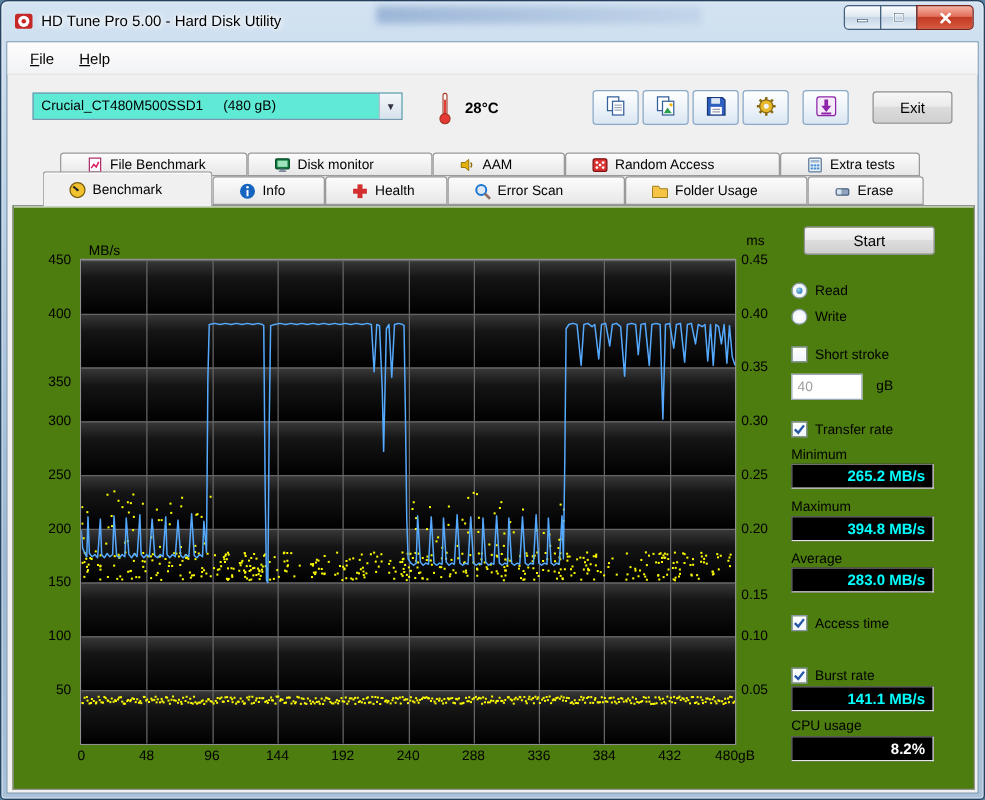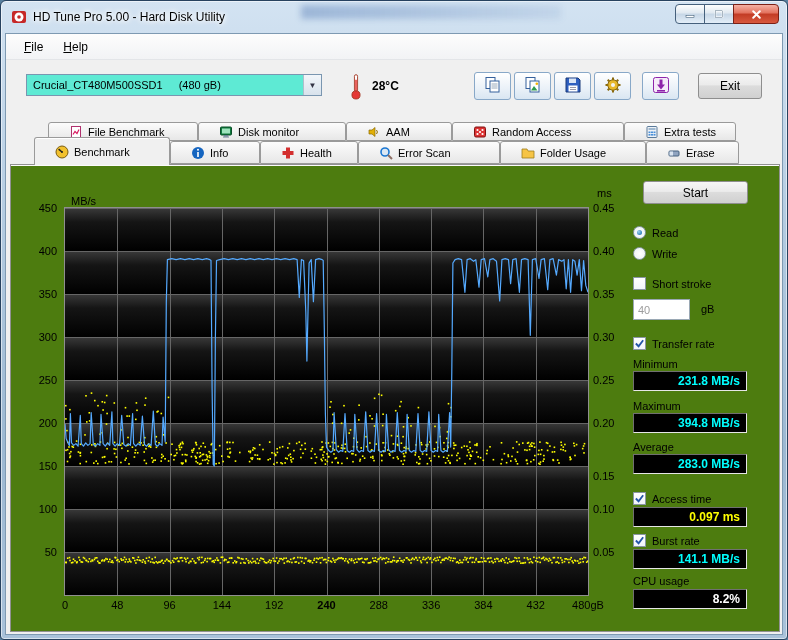--- a/index.html
+++ b/index.html
@@ -335,21 +335,21 @@
         </span>
       <span class="tlabel">Erase</span>
     </div>
 
     <div class="page">
       <span class="unit-label" id="mbps-label">MB/s</span>
       <span class="unit-label" id="ms-label">ms</span>
       <div id="yticks-left">
           <span class="tick yl" style="top: -6px;">450</span>
           <span class="tick yl" style="top: 37px;">400</span>
-          <span class="tick yl" style="top: 80px;">350</span>
+          <span class="tick yl" style="top: 92px;">350</span>
           <span class="tick yl" style="top: 123px;">300</span>
           <span class="tick yl" style="top: 166px;">250</span>
           <span class="tick yl" style="top: 209px;">200</span>
           <span class="tick yl" style="top: 252px;">150</span>
           <span class="tick yl" style="top: 295px;">100</span>
           <span class="tick yl" style="top: 338px;">50</span>
         </div>
       <div id="yticks-right">
           <span class="tick yr" style="top: -6px;">0.45</span>
           <span class="tick yr" style="top: 37px;">0.40</span>
@@ -1362,21 +1362,21 @@
             </g>
             <polyline points="0.0,215.9 1.1,230.5 3.3,235.6 4.4,237.4 5.4,205.5 6.5,234.8 8.7,237.4 10.9,235.6 13.1,238.2 15.3,207.3 16.3,235.6 18.5,238.2 20.7,234.8 22.9,237.4 25.1,235.6 26.2,204.7 28.3,236.5 30.5,238.2 32.7,235.6 34.9,237.4 36.0,206.4 38.1,235.6 40.3,238.2 42.5,234.8 44.7,237.4 46.9,203.8 47.9,235.6 50.1,238.2 52.3,235.6 54.5,237.4 56.7,207.3 58.8,236.5 61.0,238.2 63.2,235.6 65.4,237.4 67.6,205.5 68.6,235.6 70.8,238.2 73.0,235.6 75.2,237.4 77.4,208.1 79.5,236.5 81.7,238.2 83.9,235.6 86.1,237.4 88.3,203.0 90.4,236.5 92.6,238.2 94.8,235.6 97.0,237.4 98.1,209.0 100.2,233.9 101.3,94.6 102.4,51.6 106.8,50.7 111.1,51.6 115.5,50.7 119.9,51.6 124.2,50.7 128.6,51.6 132.9,50.7 137.3,51.6 141.6,50.7 144.9,51.6 146.0,52.5 147.1,180.6 148.2,256.3 149.3,258.0 150.4,129.0 151.5,52.5 154.7,51.6 159.1,50.7 163.4,51.6 167.8,50.7 172.2,51.6 176.5,50.7 180.9,51.6 185.2,50.7 189.6,51.6 193.9,50.7 198.3,51.6 202.7,50.7 207.0,51.6 211.4,50.7 215.7,51.6 220.1,50.7 224.5,51.6 228.8,50.7 232.1,51.6 234.3,89.4 236.4,51.6 238.6,52.5 240.8,103.2 241.9,153.1 244.1,55.0 246.2,51.6 248.4,93.7 250.6,51.6 253.9,50.7 257.1,51.6 258.2,52.5 259.3,120.4 260.4,206.4 261.5,239.1 263.7,242.5 265.9,244.2 268.0,242.5 269.1,204.7 271.3,241.7 273.5,244.2 275.7,242.5 277.8,243.4 280.0,205.5 282.2,242.5 284.4,244.2 286.6,242.5 288.7,243.4 289.8,206.4 292.0,241.7 294.2,244.2 296.4,242.5 298.5,243.4 300.7,203.8 302.9,242.5 305.1,244.2 307.3,242.5 309.4,243.4 311.6,205.5 313.8,242.5 316.0,244.2 318.2,242.5 320.3,243.4 321.4,206.4 323.6,241.7 325.8,244.2 328.0,242.5 330.1,243.4 332.3,204.7 334.5,242.5 336.7,244.2 338.9,242.5 341.0,243.4 342.1,206.4 344.3,242.5 346.5,244.2 348.7,242.5 350.8,243.4 353.0,205.5 355.2,242.5 357.4,244.2 359.6,242.5 361.7,243.4 363.9,203.8 366.1,242.5 368.3,244.2 370.5,242.5 372.6,243.4 373.7,206.4 375.9,242.5 378.1,244.2 380.3,242.5 382.4,243.4 384.6,204.7 385.7,239.1 386.8,163.4 387.9,55.0 390.1,51.6 393.3,50.7 396.6,51.6 399.9,84.3 402.1,51.6 405.3,50.7 408.6,53.3 410.8,51.6 414.0,79.1 416.2,51.6 419.5,50.7 422.8,68.8 424.9,51.6 428.2,50.7 431.5,53.3 434.7,92.9 436.9,51.6 440.2,50.7 443.5,51.6 445.6,75.7 447.8,51.6 451.1,50.7 454.4,84.3 456.5,51.6 459.8,50.7 463.1,51.6 465.3,127.3 467.4,51.6 470.7,50.7 474.0,70.5 476.1,51.6 479.4,50.7 482.7,81.7 484.9,51.6 488.1,50.7 491.4,67.1 493.6,51.6 496.8,53.3 499.0,51.6 501.2,80.8 503.4,51.6 505.6,84.3 507.7,51.6 509.9,53.3 512.1,67.1 514.3,51.6 516.5,82.6 518.6,52.5 520.8,77.4 523.0,84.3" fill="none" stroke="#55aaff" stroke-width="1.2" stroke-linejoin="round"></polyline>
           </svg>
       </div>
       <div id="xticks">
           <span class="tick xt" style="left: 0px;">0</span>
           <span class="tick xt" style="left: 52.3px;">48</span>
           <span class="tick xt" style="left: 104.6px;">96</span>
           <span class="tick xt" style="left: 156.9px;">144</span>
           <span class="tick xt" style="left: 209.2px;">192</span>
-          <span class="tick xt" style="left: 261.5px; font-weight: bold;">240</span>
+          <span class="tick xt" style="left: 261.5px;">240</span>
           <span class="tick xt" style="left: 313.8px;">288</span>
           <span class="tick xt" style="left: 366.1px;">336</span>
           <span class="tick xt" style="left: 418.4px;">384</span>
           <span class="tick xt" style="left: 470.7px;">432</span>
           <span class="tick xt" style="left: 523px;">480gB</span>
         </div>
 
       <div class="side">
         <button class="pushbtn btn-start">Start</button>
 
@@ -1400,44 +1400,41 @@
           <span class="checkbox checked">
               <svg viewBox="0 0 12 12" width="11" height="11">
                 <path d="M2 6 L5 9 L10 2.5" fill="none" stroke="#2456a8" stroke-width="2"></path>
               </svg>
             </span>
           <span>Transfer rate</span>
         </div>
 
         <div class="plabel" style="top:193px">Minimum</div>
         <div class="valbox cyan" style="top:206px">
-            <span>231.8 MB/s</span>
+            <span>265.2 MB/s</span>
           </div>
 
         <div class="plabel" style="top:235px">Maximum</div>
         <div class="valbox cyan" style="top:248px">
             <span>394.8 MB/s</span>
           </div>
 
         <div class="plabel" style="top:276px">Average</div>
         <div class="valbox cyan" style="top:289px">
             <span>283.0 MB/s</span>
           </div>
 
         <div class="row" style="top:327px">
           <span class="checkbox checked">
               <svg viewBox="0 0 12 12" width="11" height="11">
                 <path d="M2 6 L5 9 L10 2.5" fill="none" stroke="#2456a8" stroke-width="2"></path>
               </svg>
             </span>
           <span>Access time</span>
         </div>
-        <div class="valbox yellow" style="top:342px">
-            <span>0.097 ms</span>
-          </div>
 
         <div class="row" style="top:369px">
           <span class="checkbox checked">
               <svg viewBox="0 0 12 12" width="11" height="11">
                 <path d="M2 6 L5 9 L10 2.5" fill="none" stroke="#2456a8" stroke-width="2"></path>
               </svg>
             </span>
           <span>Burst rate</span>
         </div>
         <div class="valbox cyan" style="top:384px">

